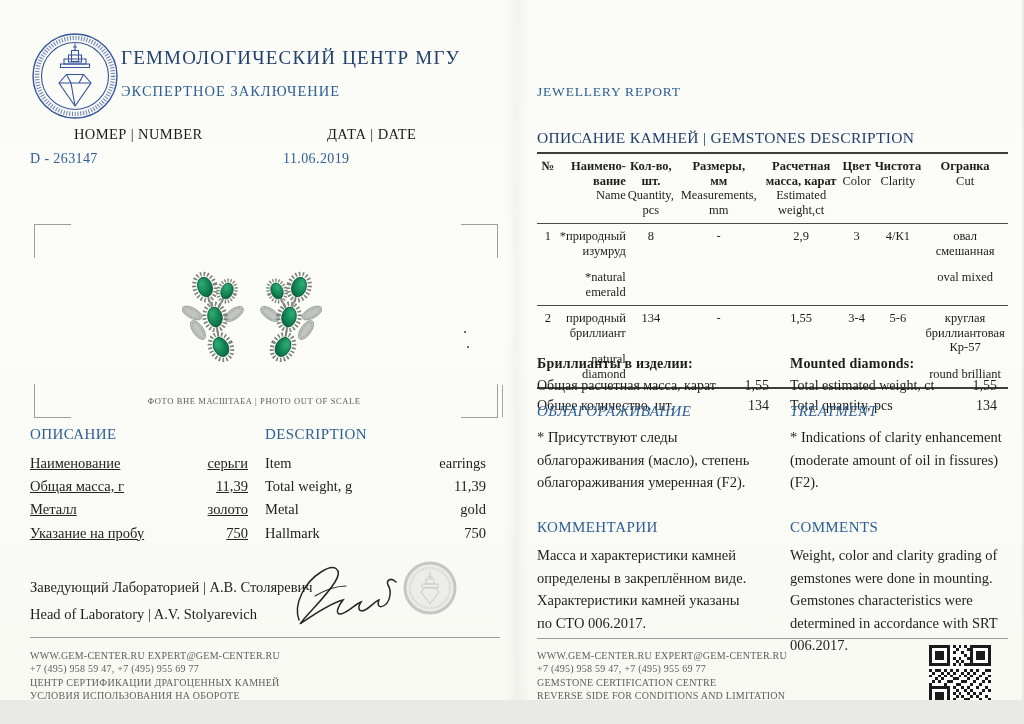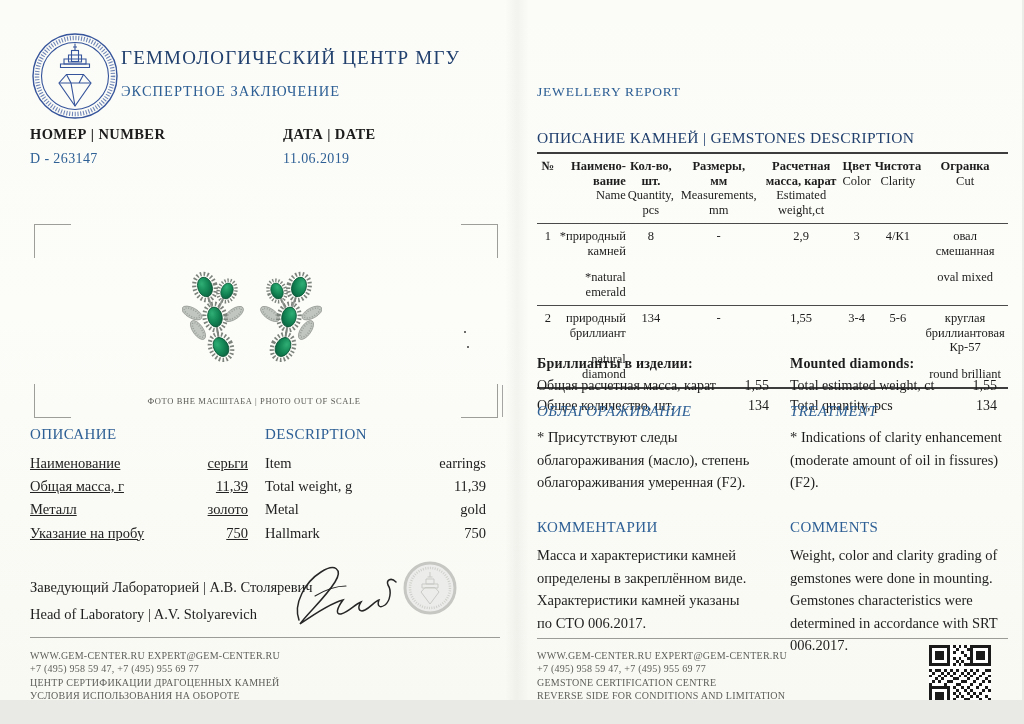--- a/index.html
+++ b/index.html
@@ -11,21 +11,21 @@
           background:linear-gradient(90deg,rgba(0,0,0,0) 0%,rgba(0,0,0,0.035) 50%,rgba(0,0,0,0) 100%); }
   .fold-tick { position:absolute; left:502px; top:385px; width:1px; height:32px; background:rgba(60,60,60,0.45); }
   .scan-edge { position:absolute; right:0; top:0; width:2px; height:724px; background:rgba(0,0,0,0.06); }
 
   
   .org-title { position:absolute; left:121px; top:47px; font-size:19px; letter-spacing:1.2px; color:#21406e; }
   .org-sub   { position:absolute; left:121px; top:83px; font-size:14.5px; letter-spacing:1px; color:#2e6095; }
   .r-org-title { position:absolute; left:537px; top:47px; font-size:19px; letter-spacing:1px; color:#21406e; }
   .r-org-sub   { position:absolute; left:537px; top:84px; font-size:13.5px; letter-spacing:0.8px; color:#2e6095; }
 
-  .num-label { position:absolute; top:126px; font-size:14.5px; font-weight:bold; color:#1c1c1c; letter-spacing:0.4px; }
+  .num-label { position:absolute; top:126px; font-size:14.5px; font-weight:normal; color:#1c1c1c; letter-spacing:0.4px;margin-left:44px; }
   .num-value { position:absolute; top:151px; font-size:14px; color:#2e6095; letter-spacing:0.4px; }
 
   
   #photo-area { position:absolute; left:34px; top:224px; width:464px; height:194px; }
   .crop { position:absolute; width:37px; height:34px; }
   .crop.tl { left:0; top:0; border-left:1px solid #9d9d9a; border-top:1px solid #9d9d9a; }
   .crop.tr { right:0; top:0; border-right:1px solid #9d9d9a; border-top:1px solid #9d9d9a; }
   .crop.bl { left:0; bottom:0; border-left:1px solid #9d9d9a; border-bottom:1px solid #9d9d9a; }
   .crop.br { right:0; bottom:0; border-right:1px solid #9d9d9a; border-bottom:1px solid #9d9d9a; }
   #earrings { position:absolute; left:148px; top:44px; }
@@ -253,21 +253,21 @@
 weight,ct</div></th>
         <th><div class="ru">Цвет</div><div class="en">Color</div></th>
         <th><div class="ru">Чистота</div><div class="en">Clarity</div></th>
         <th><div class="ru">Огранка</div><div class="en">Cut</div></th>
       </tr>
     </thead>
     <tbody>
       <tr>
         <td><div class="ru">1</div></td>
         <td class="col-name"><div class="ru">*природный
-камней</div><div class="en">*natural
+изумруд</div><div class="en">*natural
 emerald</div></td>
         <td><div class="ru">8</div></td>
         <td><div class="ru">-</div></td>
         <td><div class="ru">2,9</div></td>
         <td><div class="ru">3</div></td>
         <td><div class="ru">4/К1</div></td>
         <td><div class="ru">овал смешанная</div><div class="en">oval mixed</div></td>
       </tr>
       <tr>
         <td><div class="ru">2</div></td>

